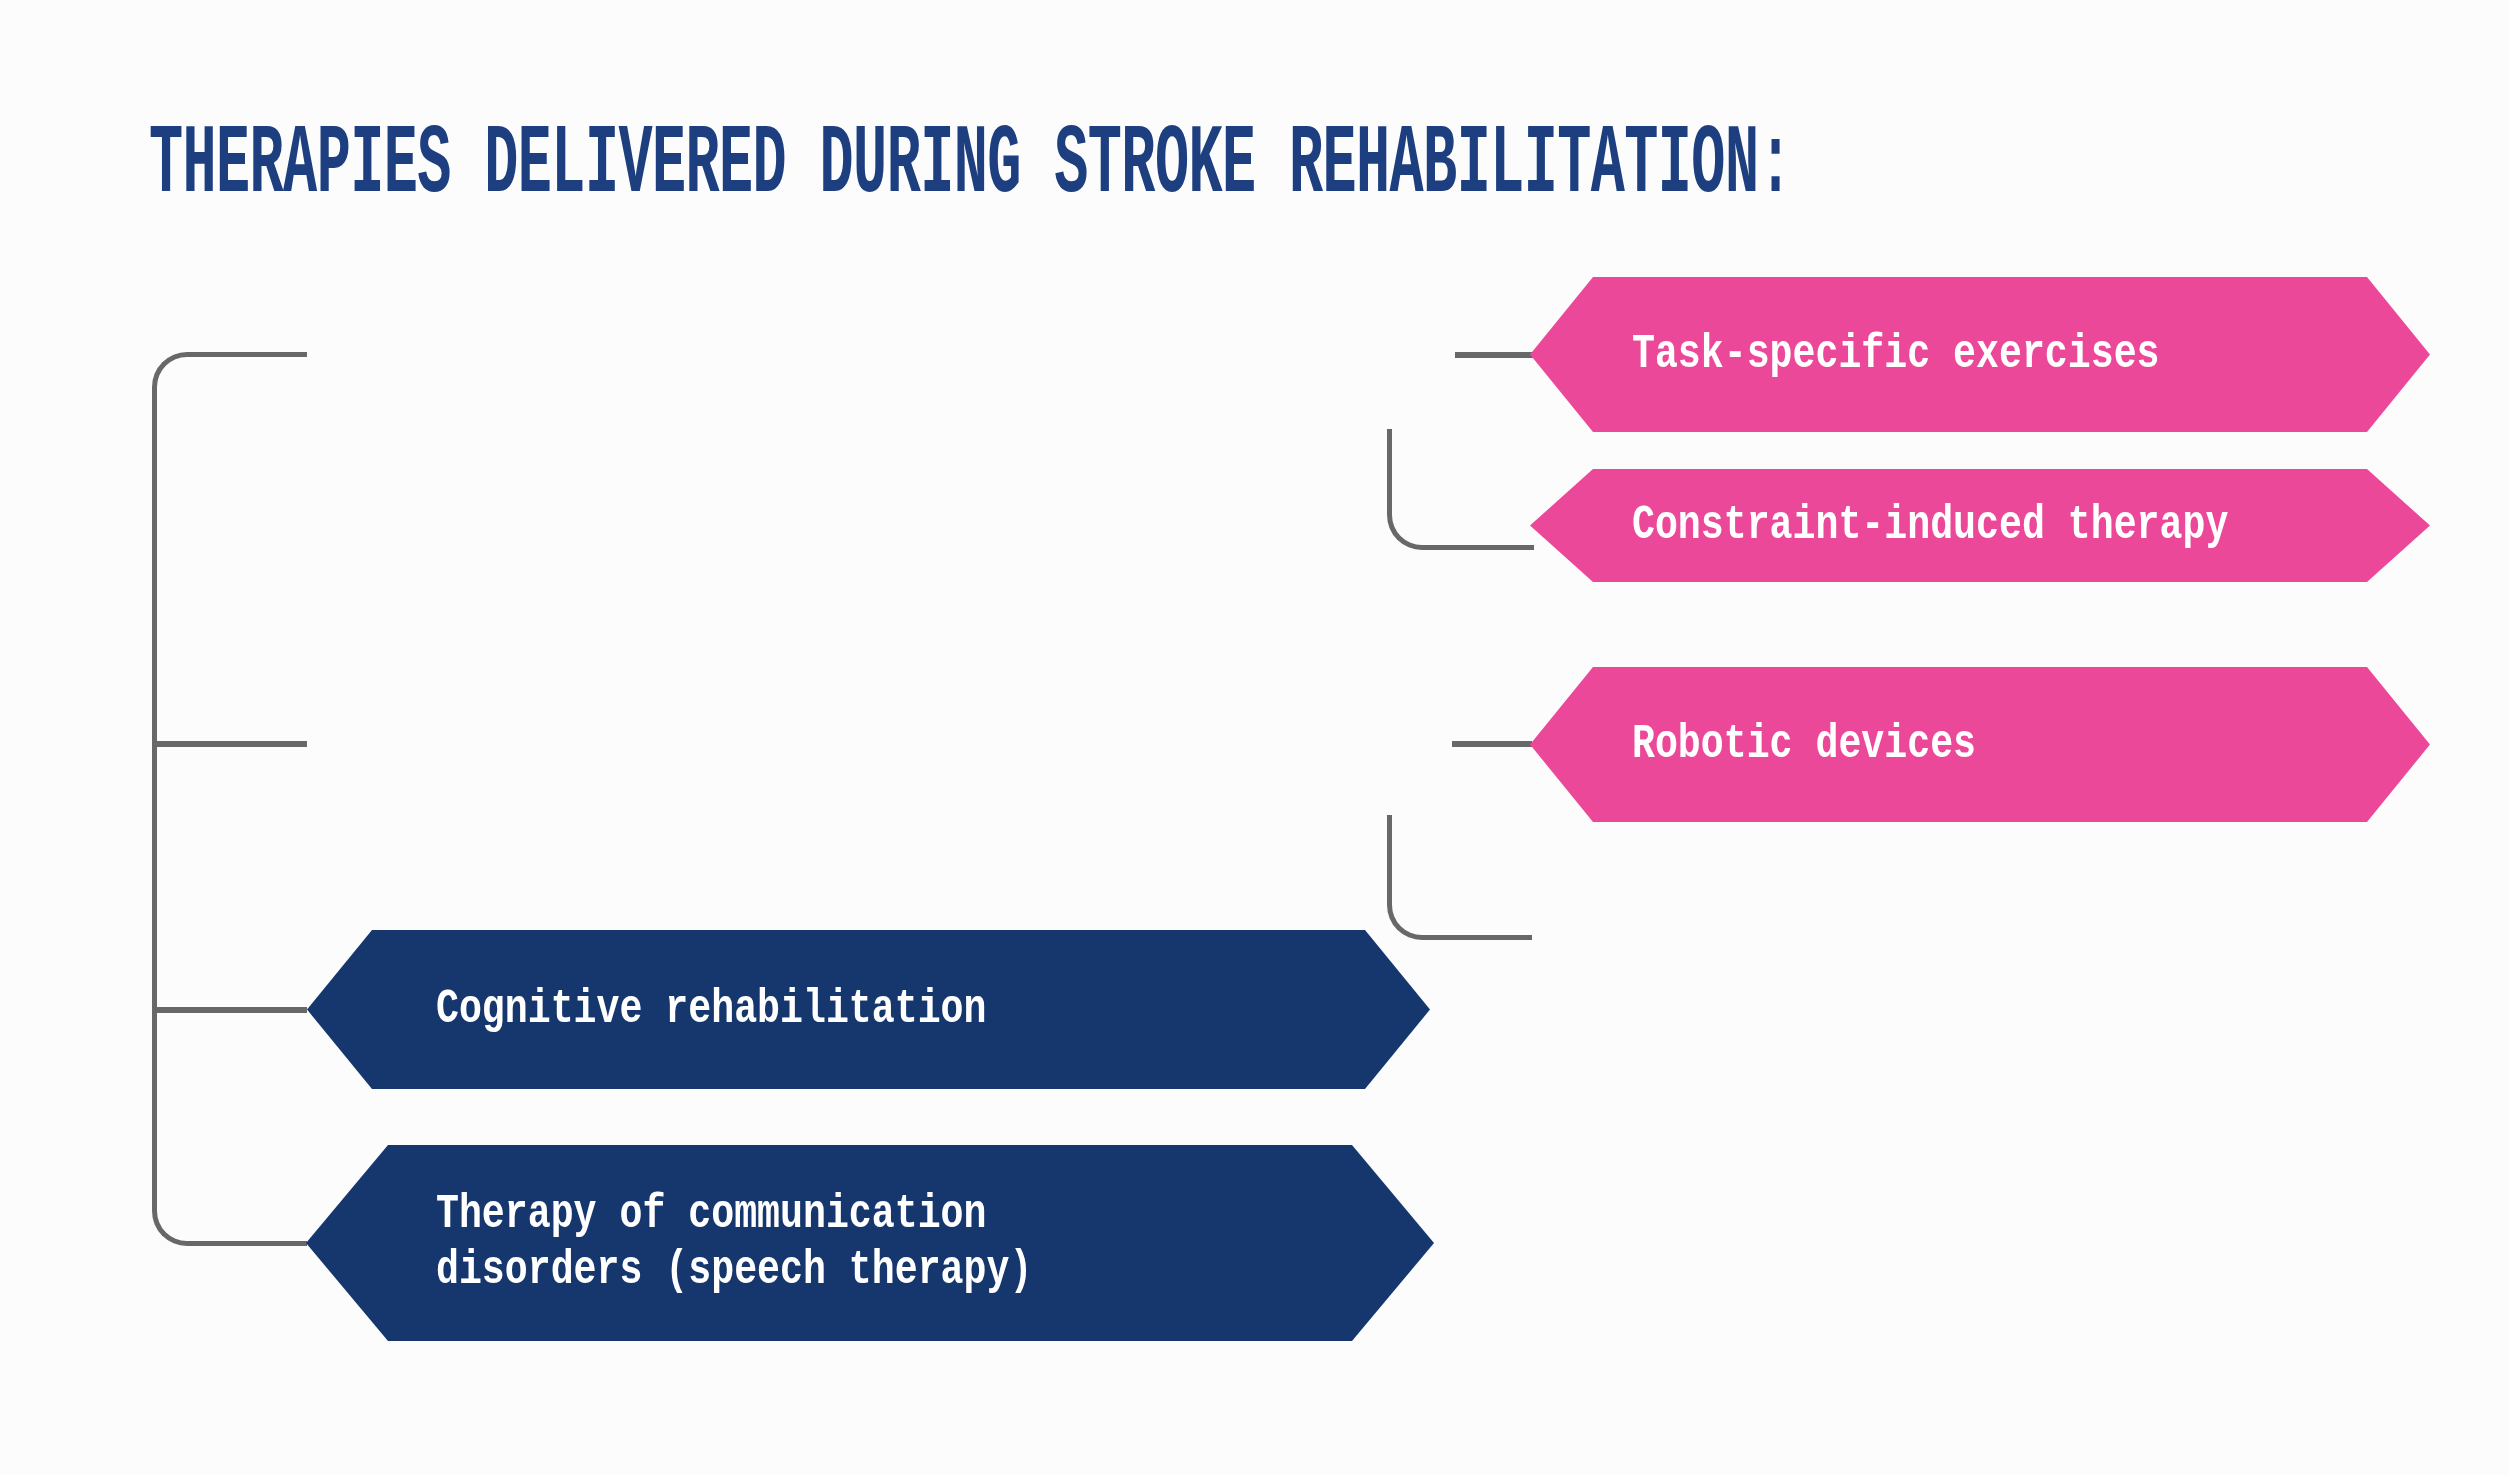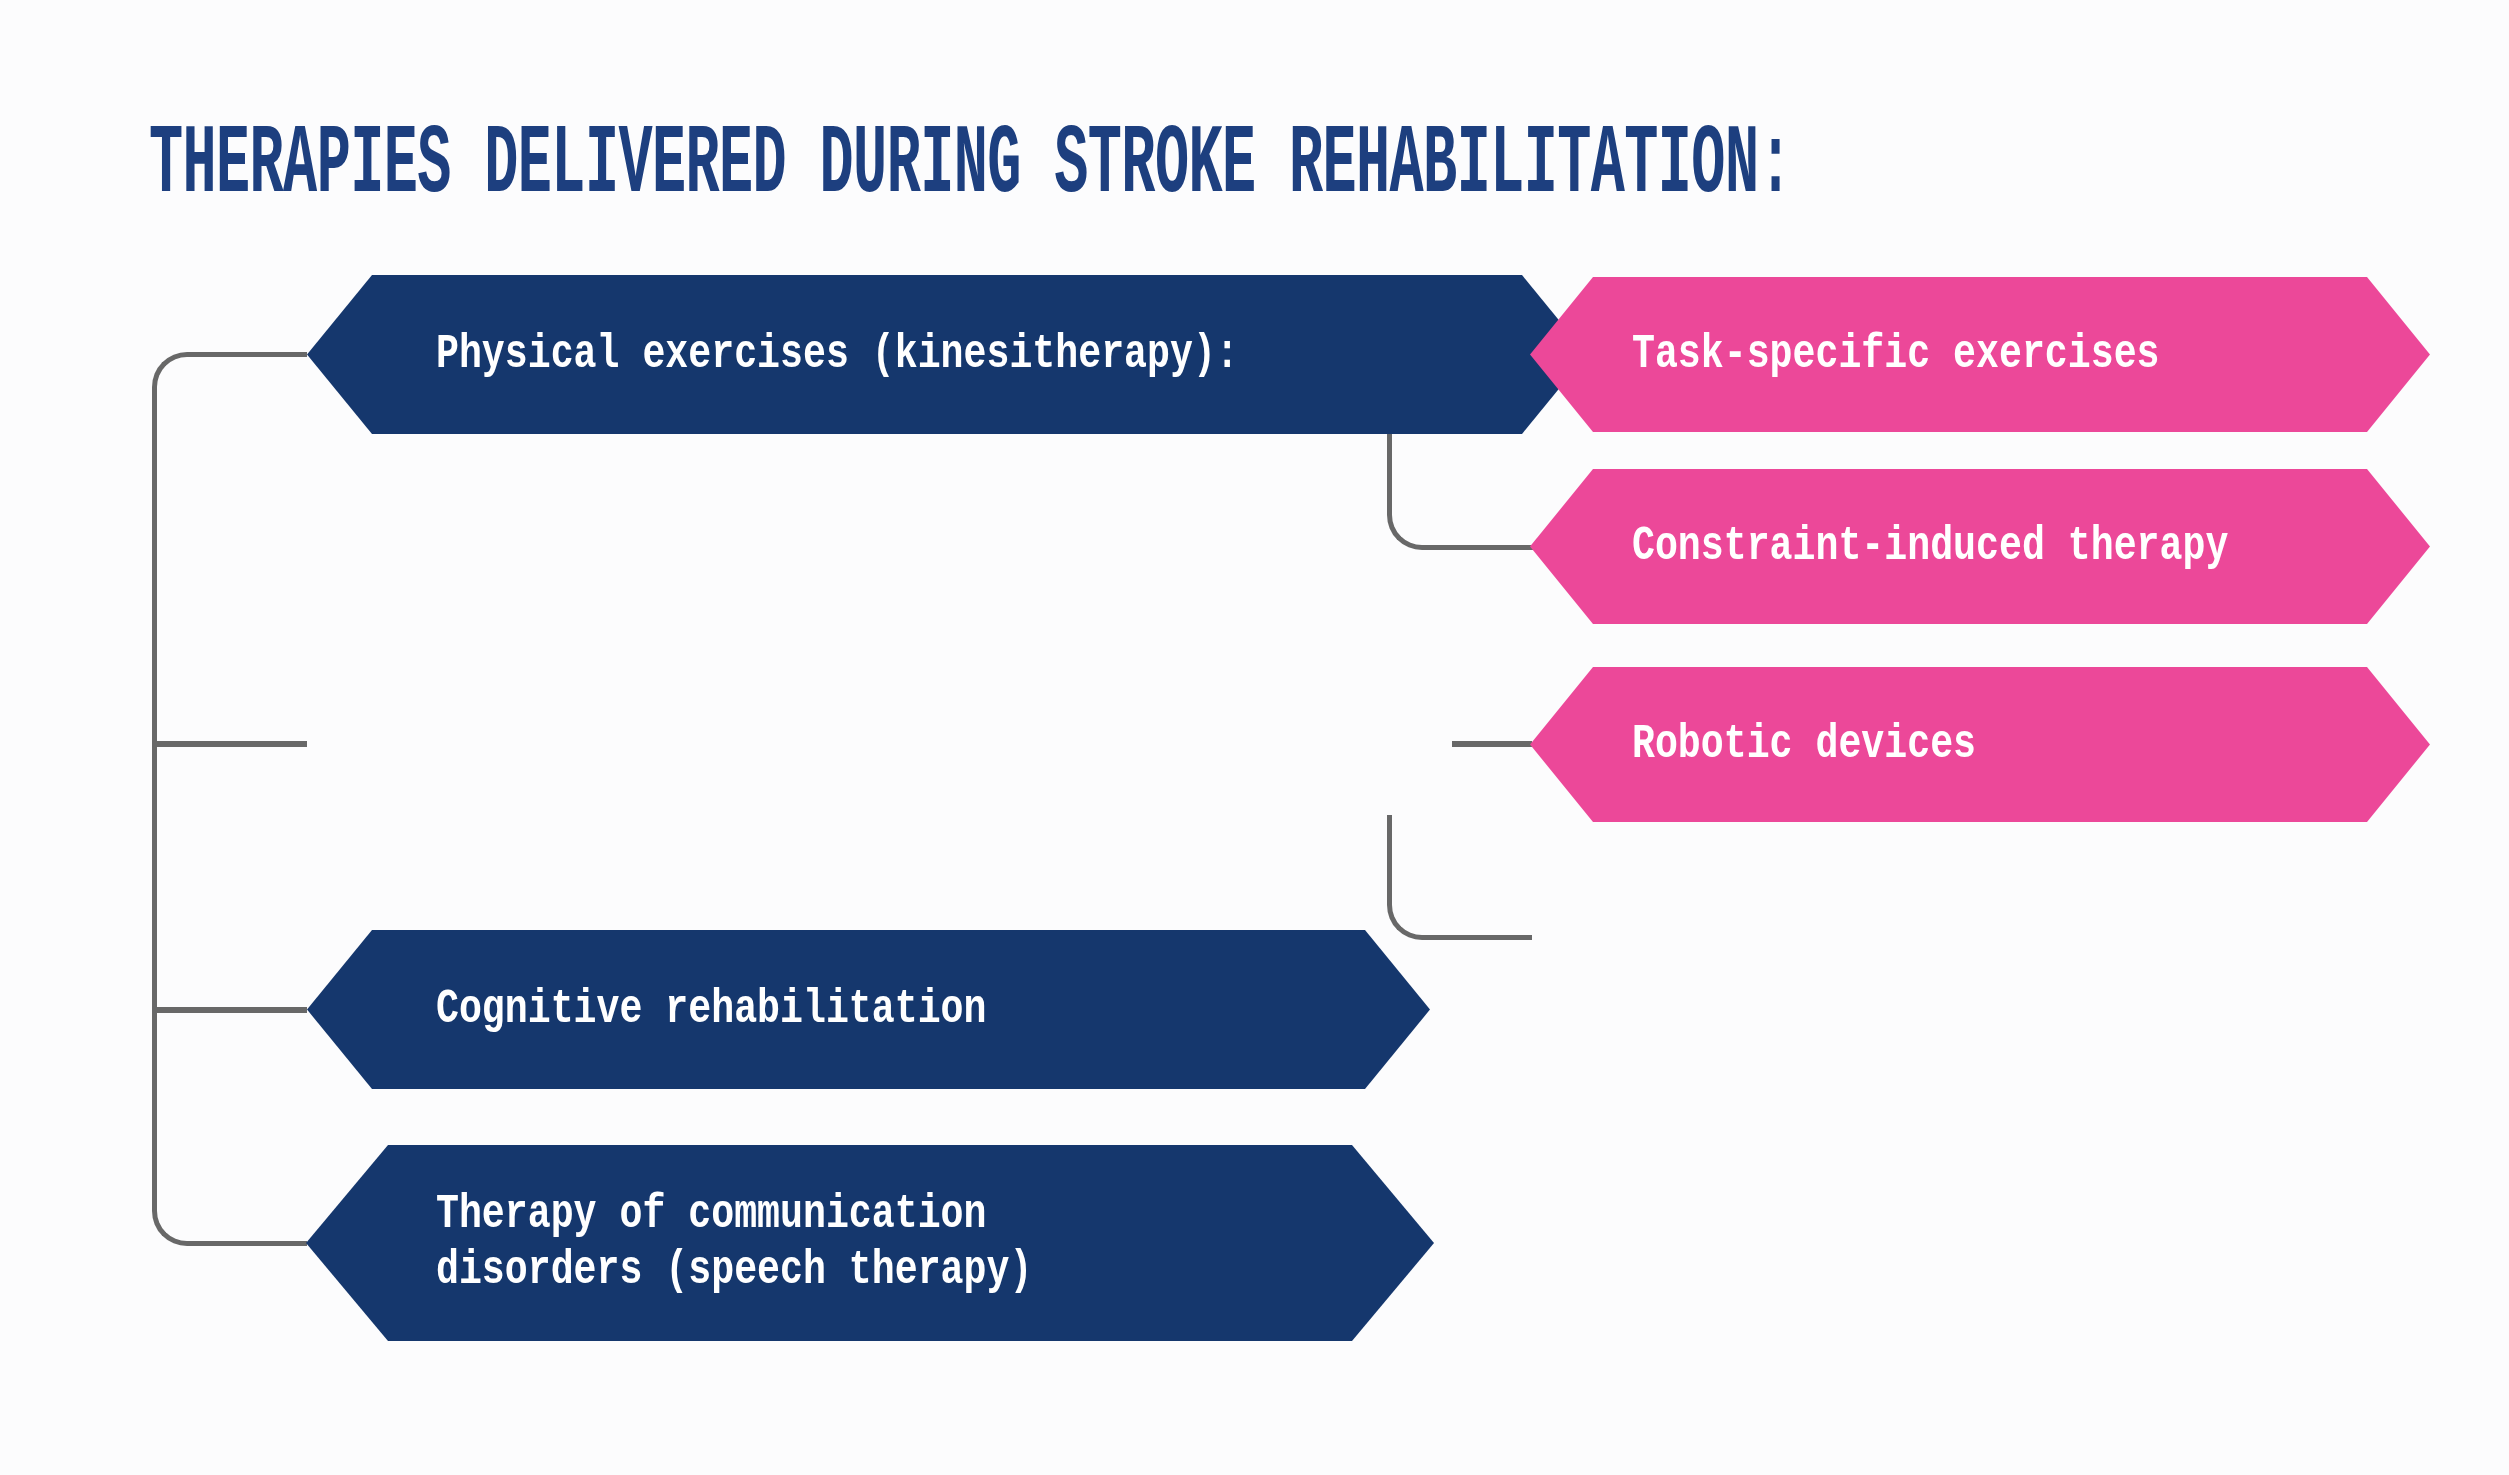--- a/index.html
+++ b/index.html
@@ -74,38 +74,35 @@
   <div class="title">THERAPIES DELIVERED DURING STROKE REHABILITATION:</div>
 
   <div class="conn spine" style="left:152px;top:352px;width:155px;height:894px;"></div>
   <div class="conn conn-h" style="left:155px;top:741px;width:152px;"></div>
   <div class="conn conn-h" style="left:155px;top:1007px;width:152px;"></div>
   <div class="conn conn-h" style="left:1455px;top:352px;width:78px;"></div>
   <div class="conn elbow" style="left:1387px;top:429px;width:147px;height:121px;"></div>
   <div class="conn conn-h" style="left:1452px;top:741px;width:80px;"></div>
   <div class="conn elbow" style="left:1387px;top:815px;width:145px;height:125px;"></div>
 
-  <div class="hex hex-dark pt66" style="left:307px;top:275px;width:1151px;height:159px;padding-left:129px;">
-    <span class="hex-label">Physical exercises (kinesitherapy):</span>
-  </div>
 
 
   <div class="hex hex-dark pt84" style="left:306px;top:1145px;width:998px;height:196px;padding-left:130px;">
     <span class="hex-label wrap">Therapy of communication disorders (speech therapy)</span>
   </div>
 
   <div class="hex hex-dark pt66" style="left:307px;top:930px;width:994px;height:159px;padding-left:129px;">
     <span class="hex-label">Cognitive rehabilitation</span>
   </div>
 
   <div class="hex hex-light pt64" style="left:1530px;top:277px;width:798px;height:155px;padding-left:102px;">
     <span class="hex-label">Task-specific exercises</span>
   </div>
 
-  <div class="hex hex-light pt64" style="left:1530px;top:469px;width:798px;height:155px;padding-left:102px;">
+  <div class="hex hex-light pt64" style="left:1530px;top:469px;width:798px;height:113px;padding-left:102px;">
     <span class="hex-label">Constraint-induced therapy</span>
   </div>
 
   <div class="hex hex-light pt64" style="left:1530px;top:667px;width:798px;height:155px;padding-left:102px;">
     <span class="hex-label">Robotic devices</span>
   </div>
 
 
 </div>
 

